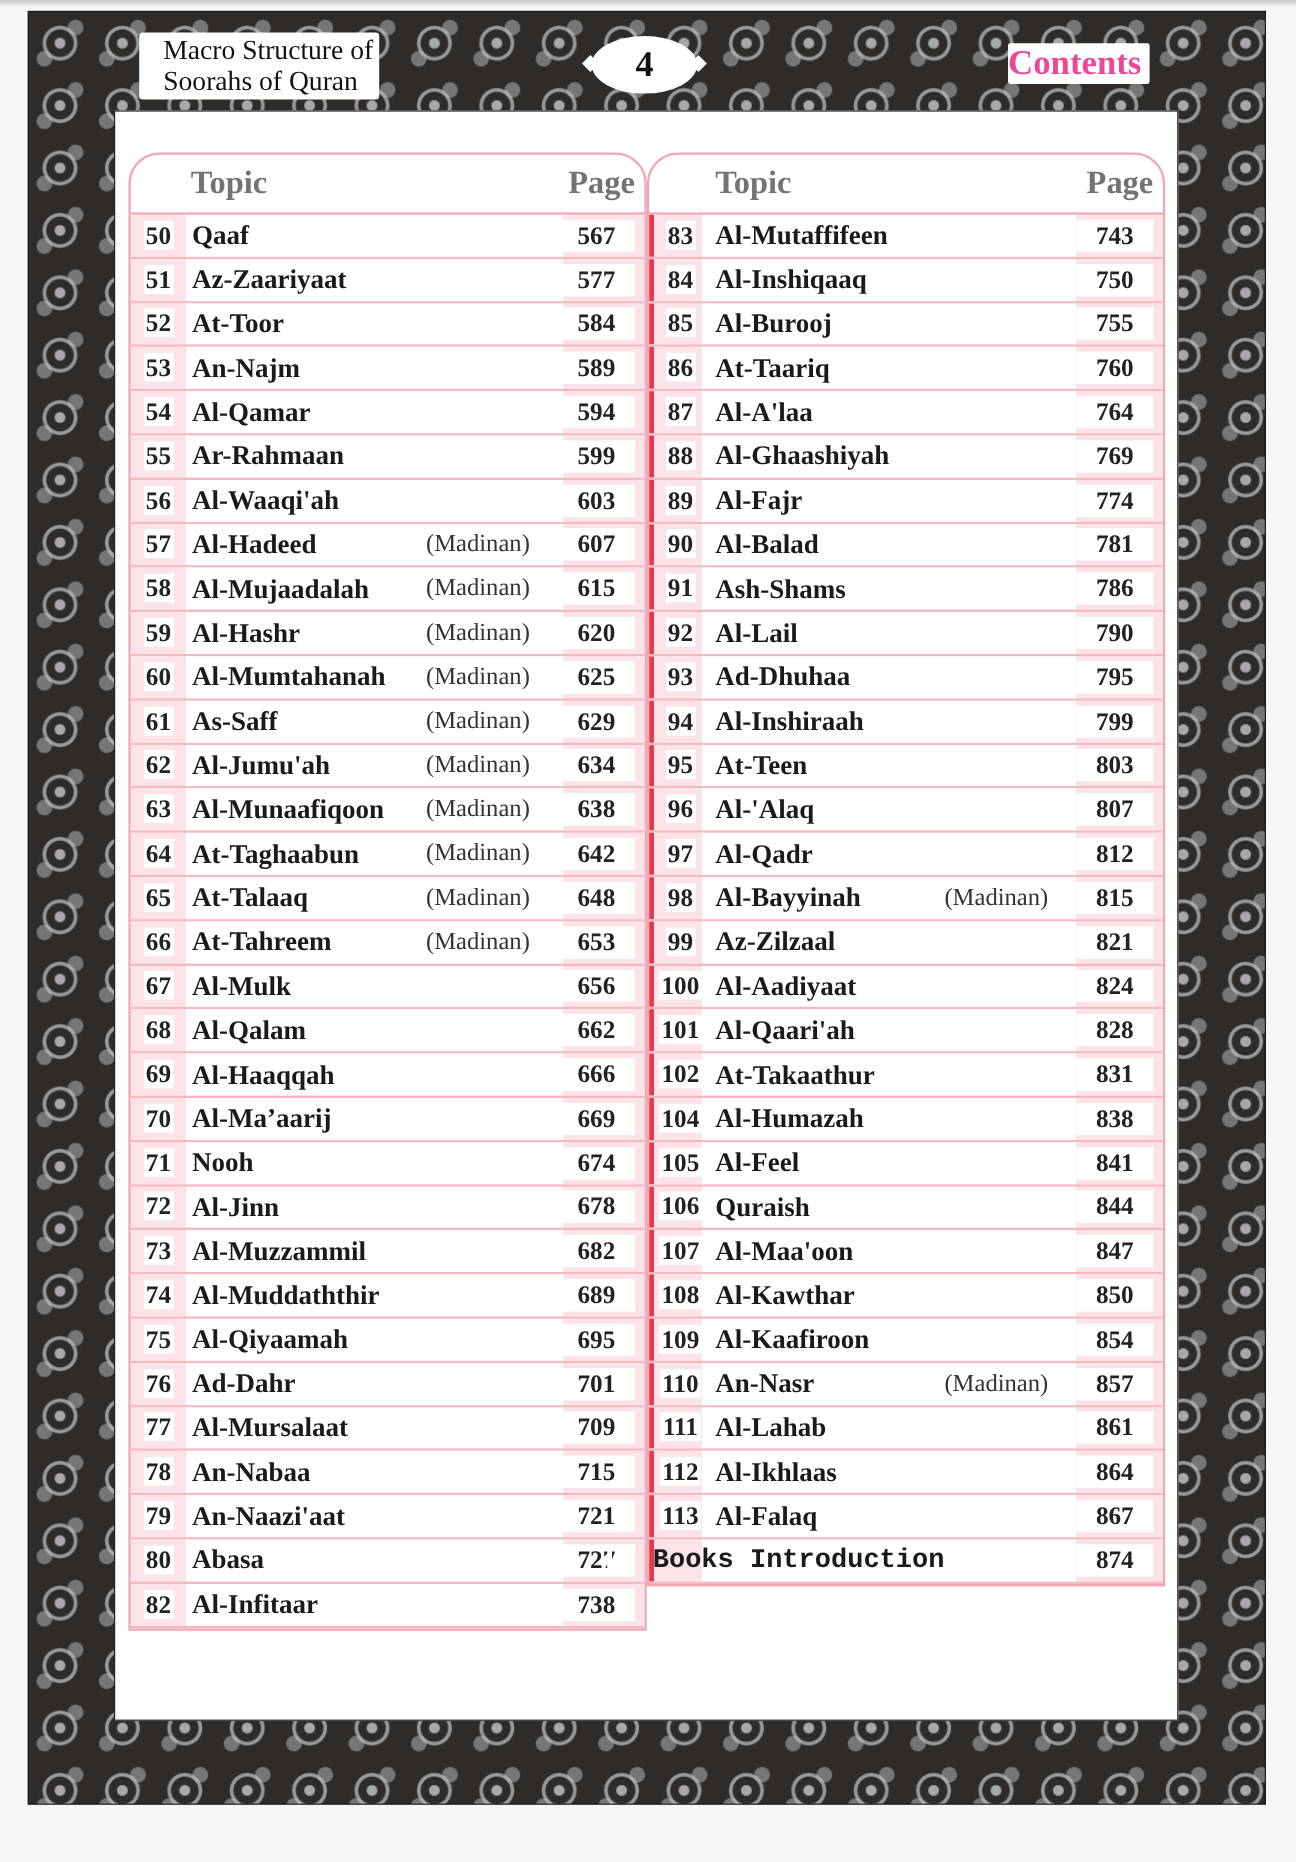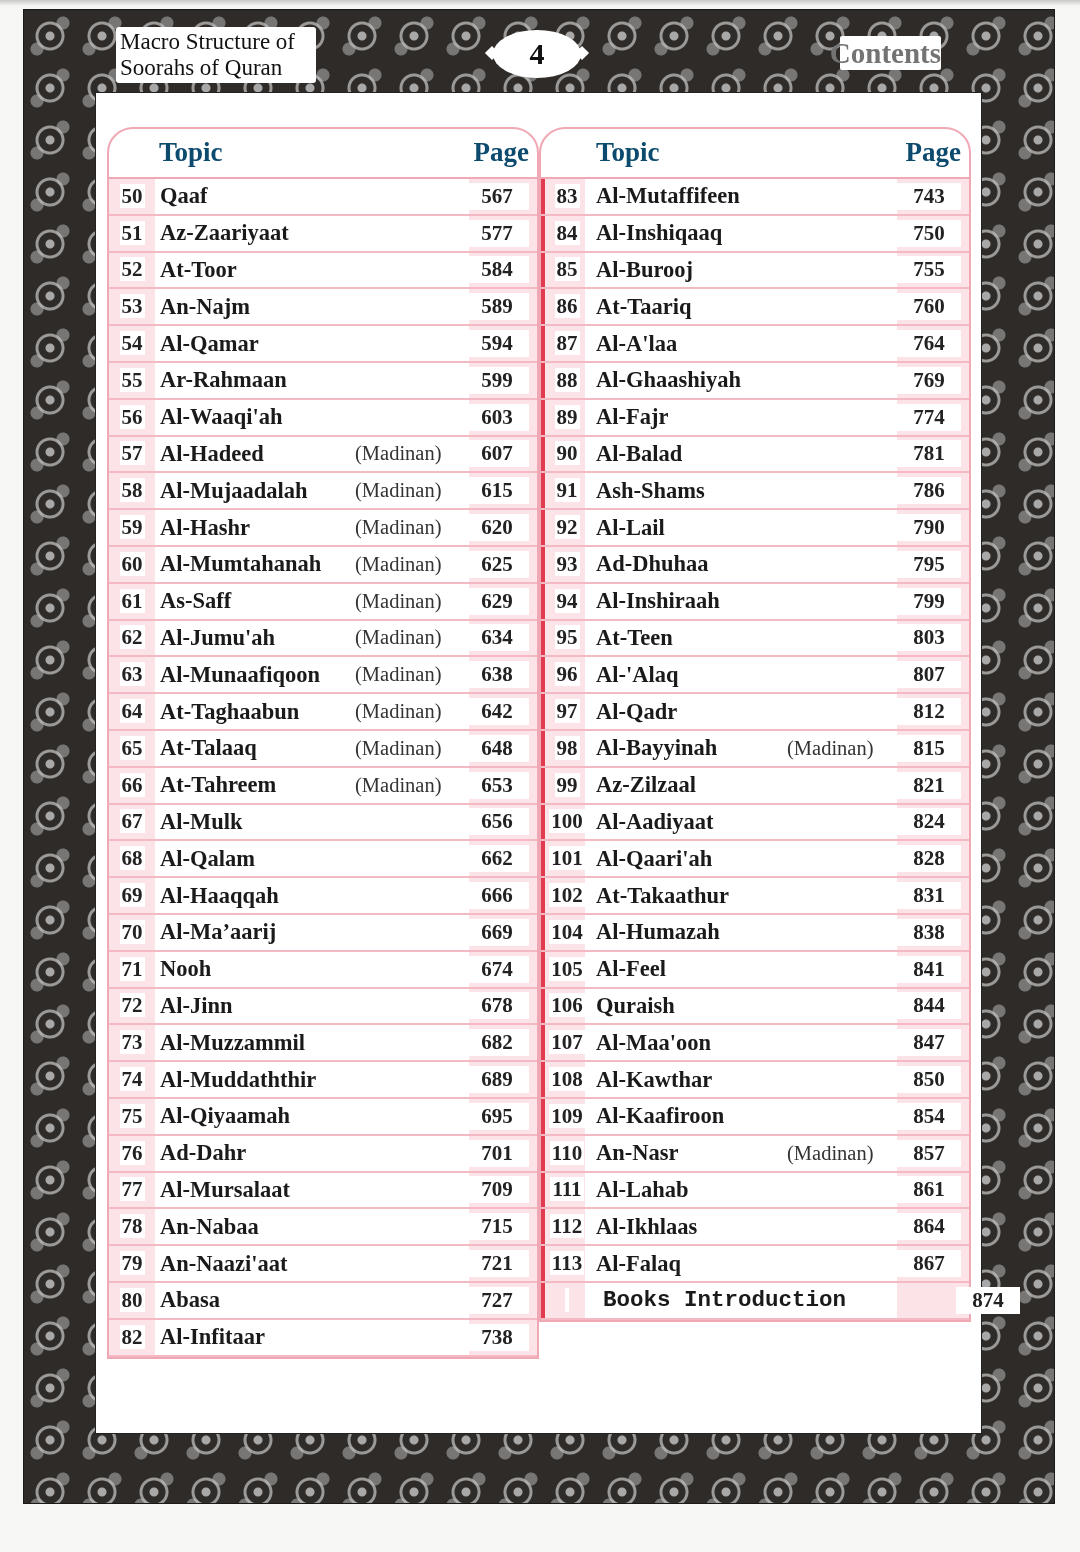--- a/index.html
+++ b/index.html
@@ -21,65 +21,66 @@
     background-size: 52px 52px, 52px 52px, 52px 52px, 52px 52px;
     box-shadow: 0 0 0 1px #1a1a1a;
   }
   .inner {
     position: absolute; left: 95px; top: 92px; width: 885px; height: 1340px;
     background: #ffffff; border: 1px solid #222;
   }
   .title-box {
     position: absolute; left: 116px; top: 27px; width: 200px; height: 56px;
     background: #fff; border-radius: 3px;
-    font-size: 23px; line-height: 26px; color: #111; padding: 2px 4px; box-sizing: border-box;
+    font-size: 23px; line-height: 26px; color: #111; padding: 2px 20px; box-sizing: border-box;
   }
   .title-box div { white-space: nowrap; }
   .page-num-oval {
     position: absolute; left: 493px; top: 30px; width: 88px; height: 48px;
     background: #fff; border-radius: 50%;
     display: flex; align-items: center; justify-content: center;
     font-size: 30px; font-weight: bold; color: #111;
   }
   .page-num-oval::before, .page-num-oval::after {
     content: ""; position: absolute; top: 18px; width: 10px; height: 10px; background: #fff;
     transform: rotate(45deg);
   }
   .page-num-oval::before { left: -6px; }
   .page-num-oval::after { right: -6px; }
   .section-box {
-    position: absolute; left: 840px; top: 36px; width: 101px; height: 34px;
+    position: absolute; left: 840px; top: 36px; width: 118px; height: 34px;
     background: #fff; border-radius: 2px;
-    font-size: 29px; font-weight: bold; color: #737373;
-    display: flex; align-items: center; justify-content: flex-end;
+    font-size: 29px; font-weight: bold; color: #ec4899;
+    display: flex; align-items: center; justify-content: flex-start;
   }
 
   .table {
     position: absolute; top: 127px; width: 432px;
     border: 2px solid #f0a8b5; border-top-left-radius: 26px; border-top-right-radius: 26px;
     box-sizing: border-box; background: #fff;
   }
   .table.left { left: 107px; }
   .table.right { left: 539px; width: 432px; }
   .thead {
     height: 48px; border-bottom: 2px solid #f0a8b5; position: relative;
-    font-weight: bold; font-size: 27px; color: #0c4a6e;
+    font-weight: bold; font-size: 27px; color: #737373;
   }
   .thead .th-topic { position: absolute; left: 50px; top: 8px; }
   .thead .th-page { position: absolute; right: 8px; top: 8px; }
   .right .thead .th-topic { left: 55px; }
 
   .row {
     height: 34.8px; display: flex; align-items: center; position: relative;
     background: linear-gradient(to right, #fbe3e7 0, #fbe3e7 46px, #fff 46px, #fff 360px, #fbe3e7 360px);
     border-bottom: 2px solid #f4b9c3;
     box-sizing: content-box;
   }
   .right .row {
     background: linear-gradient(to right, #e23a4f 0, #e23a4f 4px, #fbe3e7 4px, #fbe3e7 44px, #fff 44px, #fff 356px, #fbe3e7 356px);
+    justify-content: flex-end;
   }
   .cell-no {
     width: 46px; text-align: center; font-size: 21px; font-weight: bold; color: #222;
     flex: none;
   }
   .cell-no span { background: #fff; padding: 0 2px; }
   .right .cell-no { width: 48px; padding-left: 2px; }
   .cell-name {
     flex: 1; font-size: 22.5px; font-weight: bold; color: #1a1a1a; padding-left: 5px;
     white-space: nowrap;

